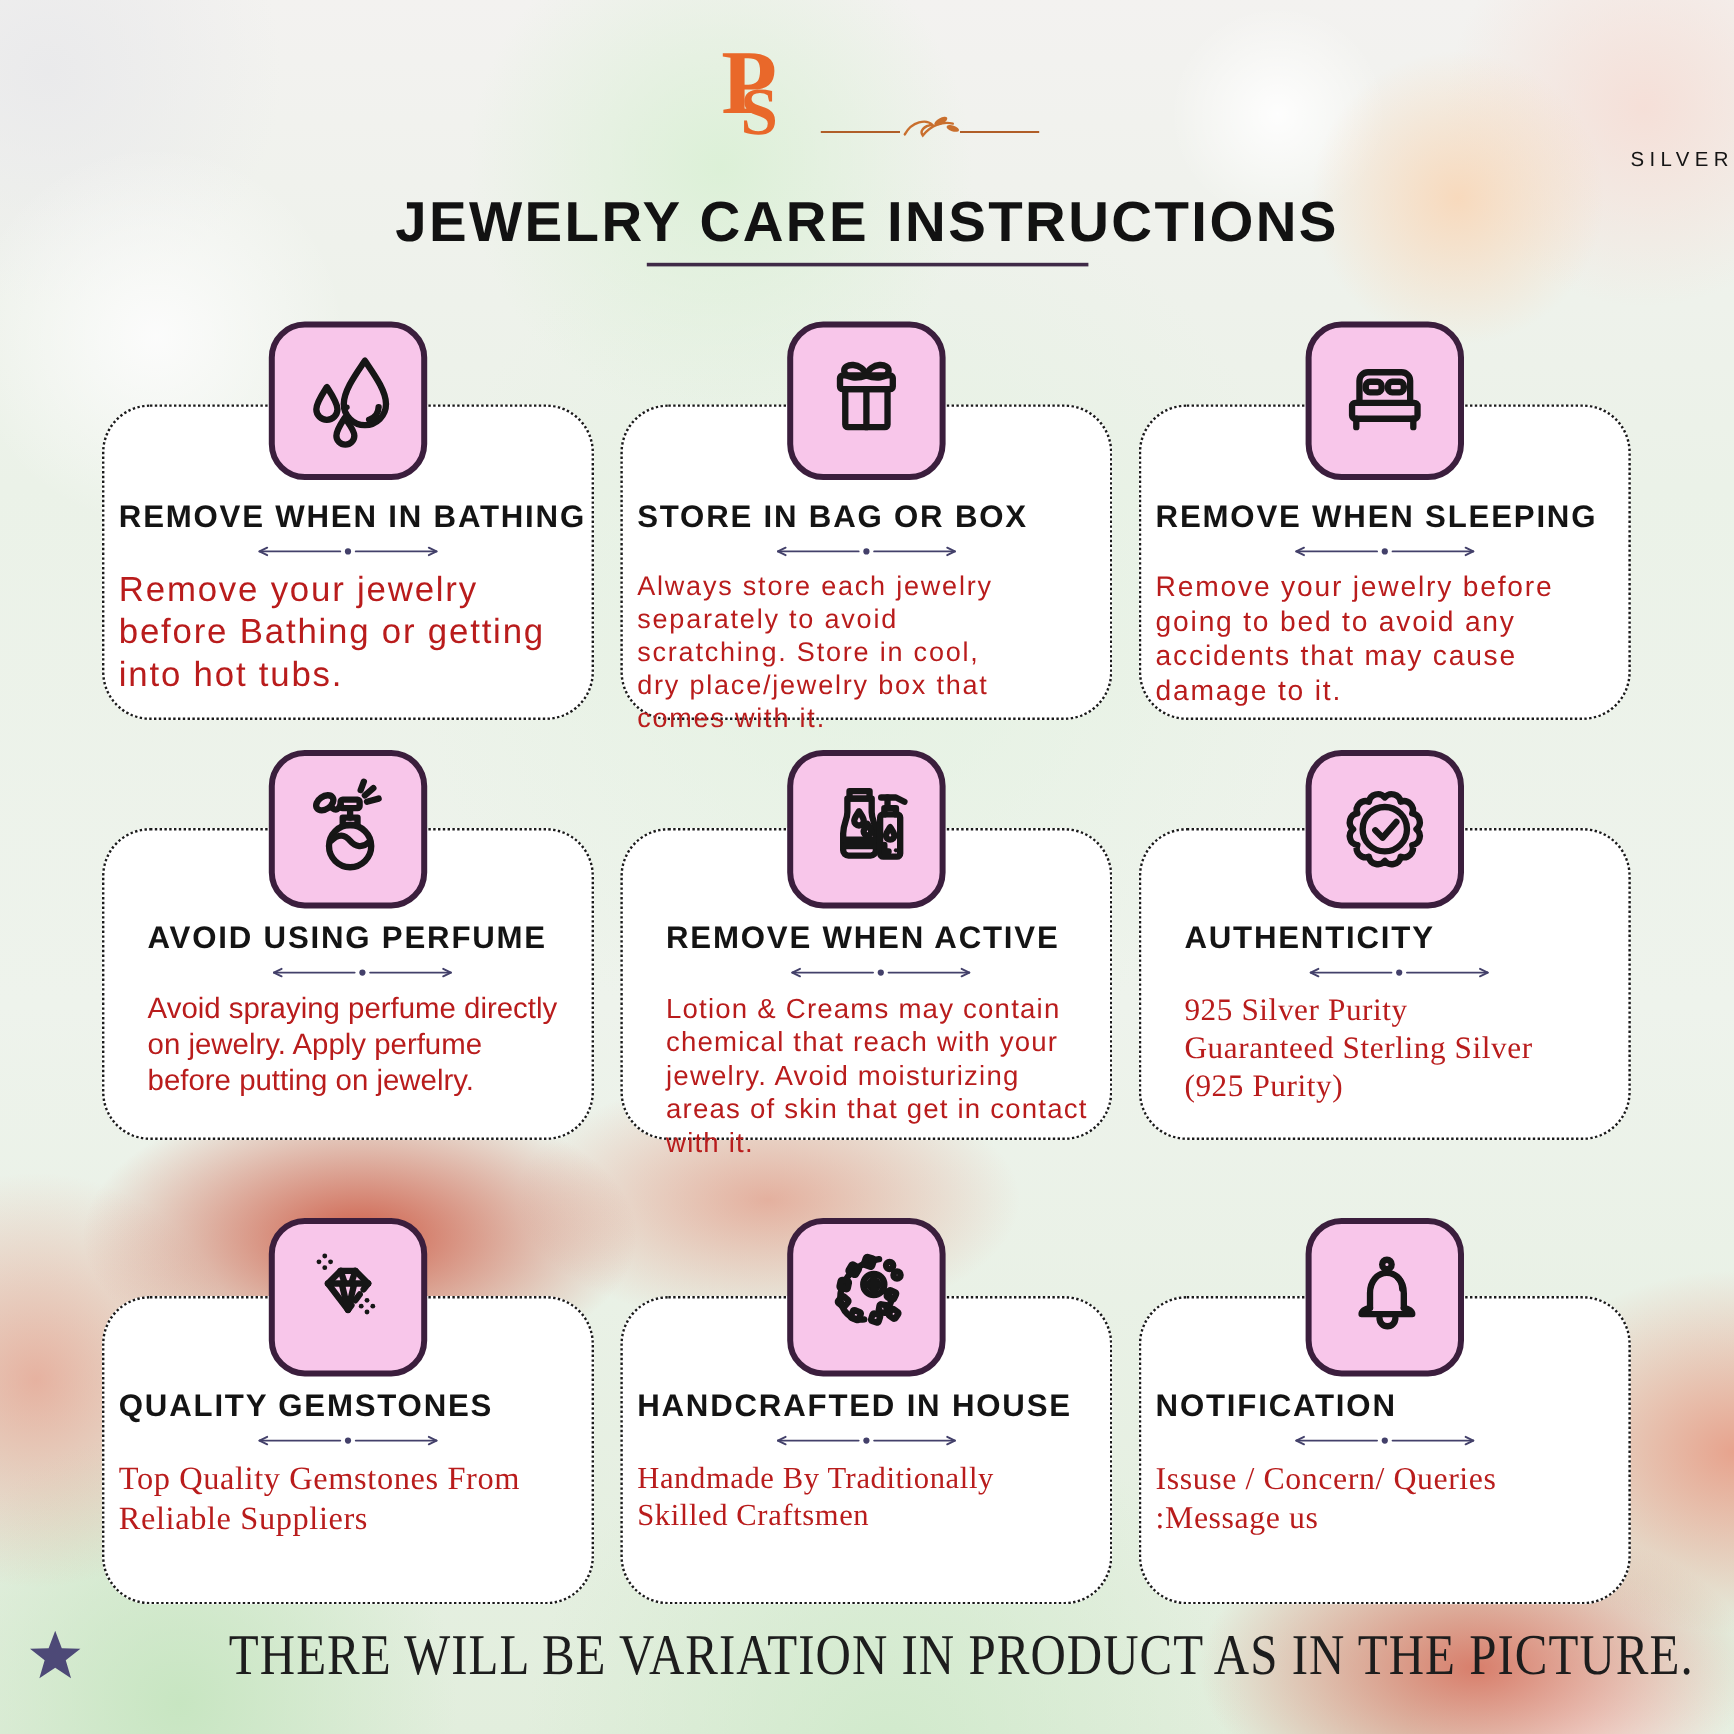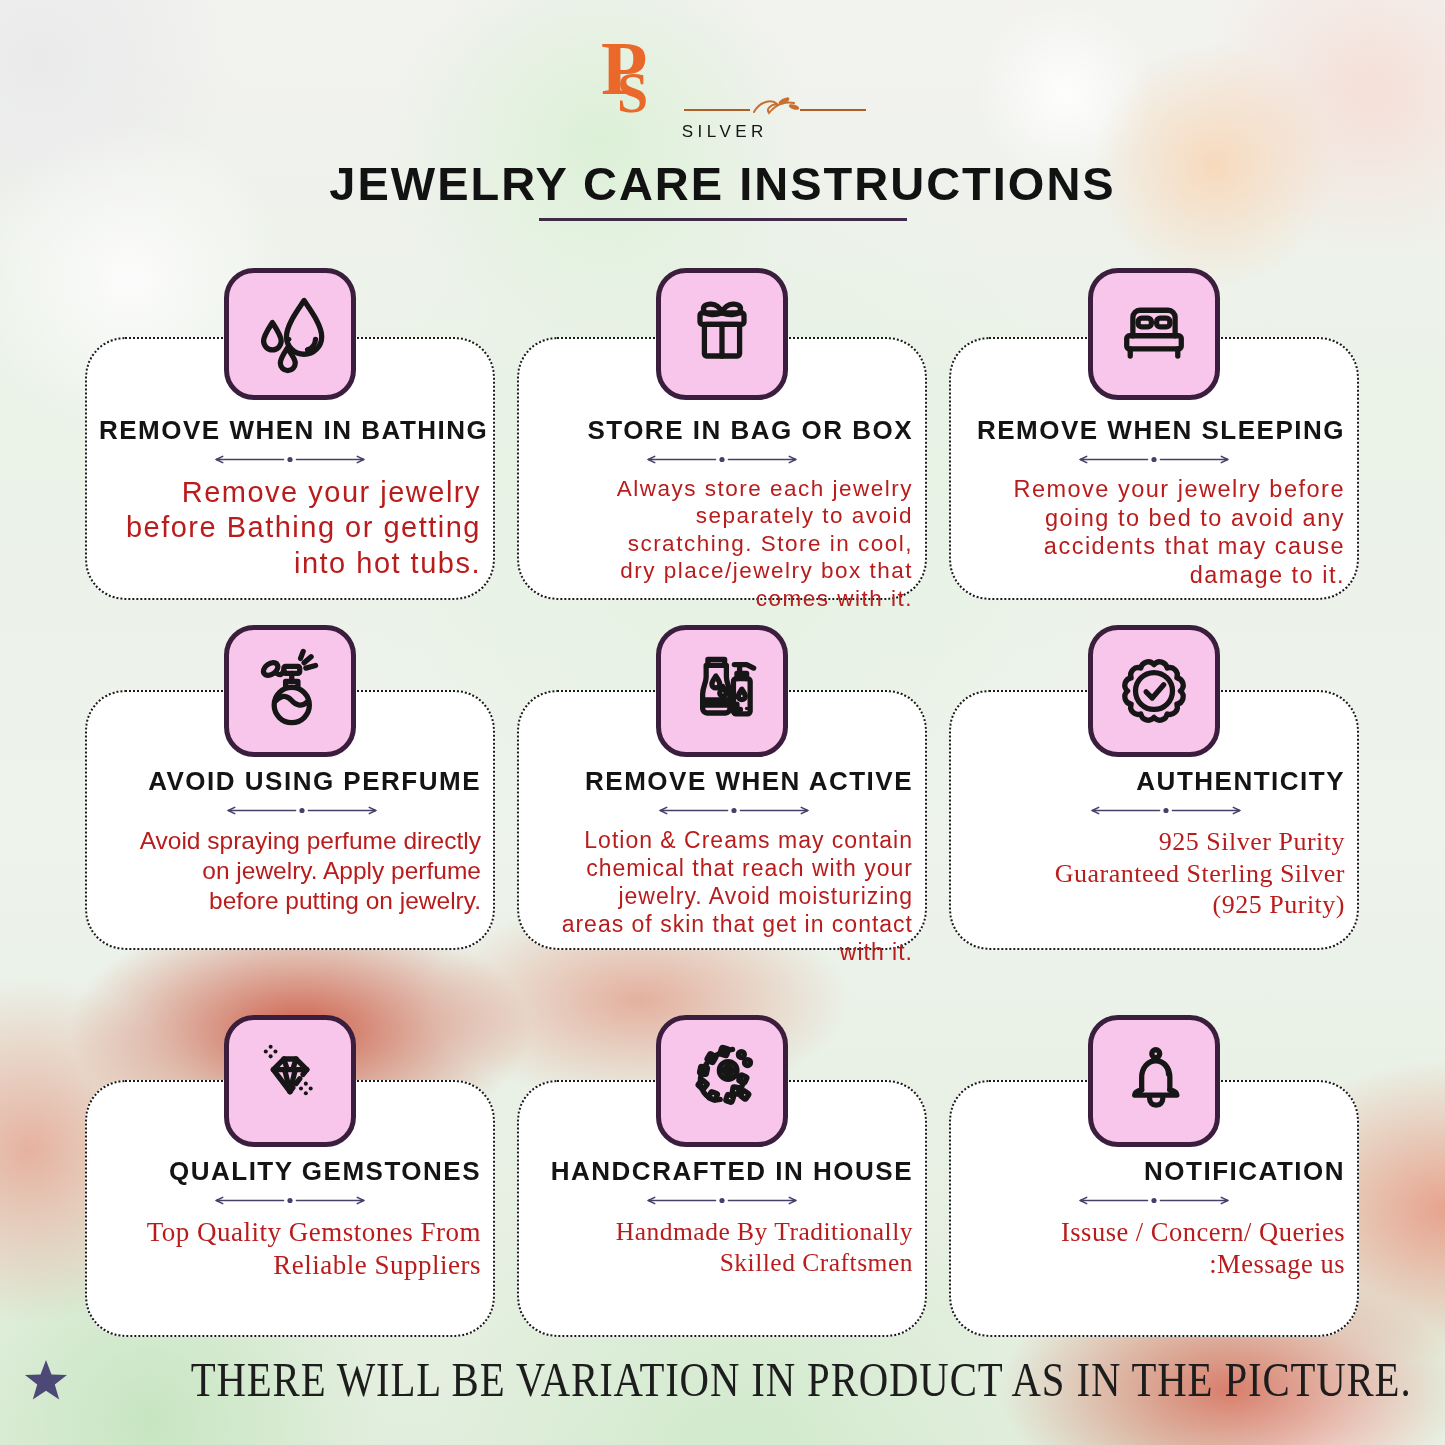--- a/index.html
+++ b/index.html
@@ -22,38 +22,38 @@
       radial-gradient(circle 200px at 1320px 1460px, rgba(255,248,248,.85), rgba(255,248,248,0) 75%),
       radial-gradient(circle 320px at 150px 1420px, rgba(198,229,192,.95), rgba(198,229,192,0) 72%),
       radial-gradient(circle 420px at 740px 1460px, rgba(206,233,201,.85), rgba(206,233,201,0) 72%),
       radial-gradient(circle 500px at 720px 520px,  rgba(226,242,224,.7), rgba(226,242,224,0) 75%),
       linear-gradient(180deg,#f3f2f0 0%, #ebf2e8 28%, #eef3ec 58%, #e2eedd 100%);
   }
   .hdr{position:absolute;top:0;left:0;right:0;text-align:center;}
   .monogram{margin-top:24px;height:96px;}
   .brand{font-size:31px;letter-spacing:14px;text-indent:14px;color:#1b1b1b;margin-top:-4px;}
   .leafdiv{margin-top:2px;height:26px;}
-  .brand-sub{font-size:17px;letter-spacing:4.5px;text-indent:4.5px;color:#151515;margin-top:-2px;}
+  .brand-sub{font-size:17px;letter-spacing:4.5px;text-indent:4.5px;color:#151515;margin-top:-2px;text-align:right;}
   .title{margin:14px 0 0;font-size:47px;font-weight:700;letter-spacing:2px;color:#121212;}
   .title-underline{width:368px;height:3px;background:#3f2a47;margin:7px auto 0;}
 
   .row{position:absolute;left:85px;width:1275px;display:flex;gap:22px;}
   .row1{top:268px;} .row2{top:625px;} .row3{top:1015px;}
   .card-wrap{position:relative;width:410px;}
   .tile{
     position:absolute;top:0;left:50%;transform:translateX(-50%);
     width:132px;height:132px;box-sizing:border-box;border-radius:30px;
     background:#f8c6ea;border:5px solid #3b1e3d;z-index:2;
     display:flex;align-items:center;justify-content:center;
   }
   .tile svg{width:88px;height:88px;}
   .icon-stroke{fill:none;stroke:#161616;stroke-width:6;stroke-linecap:round;stroke-linejoin:round;}
   .card{
     box-sizing:border-box;background:#fff;border:2.5px dotted #1a1a1a;border-radius:40px;
-    text-align:right;padding:0 12px;
+    text-align:left;padding:0 12px;
   }
   .row1 .card{margin-top:69px;height:263px;padding-top:76px;}
   .row2 .card{margin-top:65px;height:260px;padding-top:74px;padding-left:36px;}
   .row3 .card{margin-top:65px;height:257px;padding-top:74px;}
   .card-title{margin:0 0 7px;font-size:26px;font-weight:800;letter-spacing:1.5px;color:#141414;white-space:nowrap;}
   .tdiv{display:block;margin:0 auto 9px;}
   .card-body{margin:0;white-space:pre-line;color:#b91c1c;line-height:1.22;}
   .b-geo{font-family:"Liberation Sans",sans-serif;}
   .b-serif{font-family:"Liberation Serif",serif;}
   .b1{font-size:29px;letter-spacing:1.5px;}

